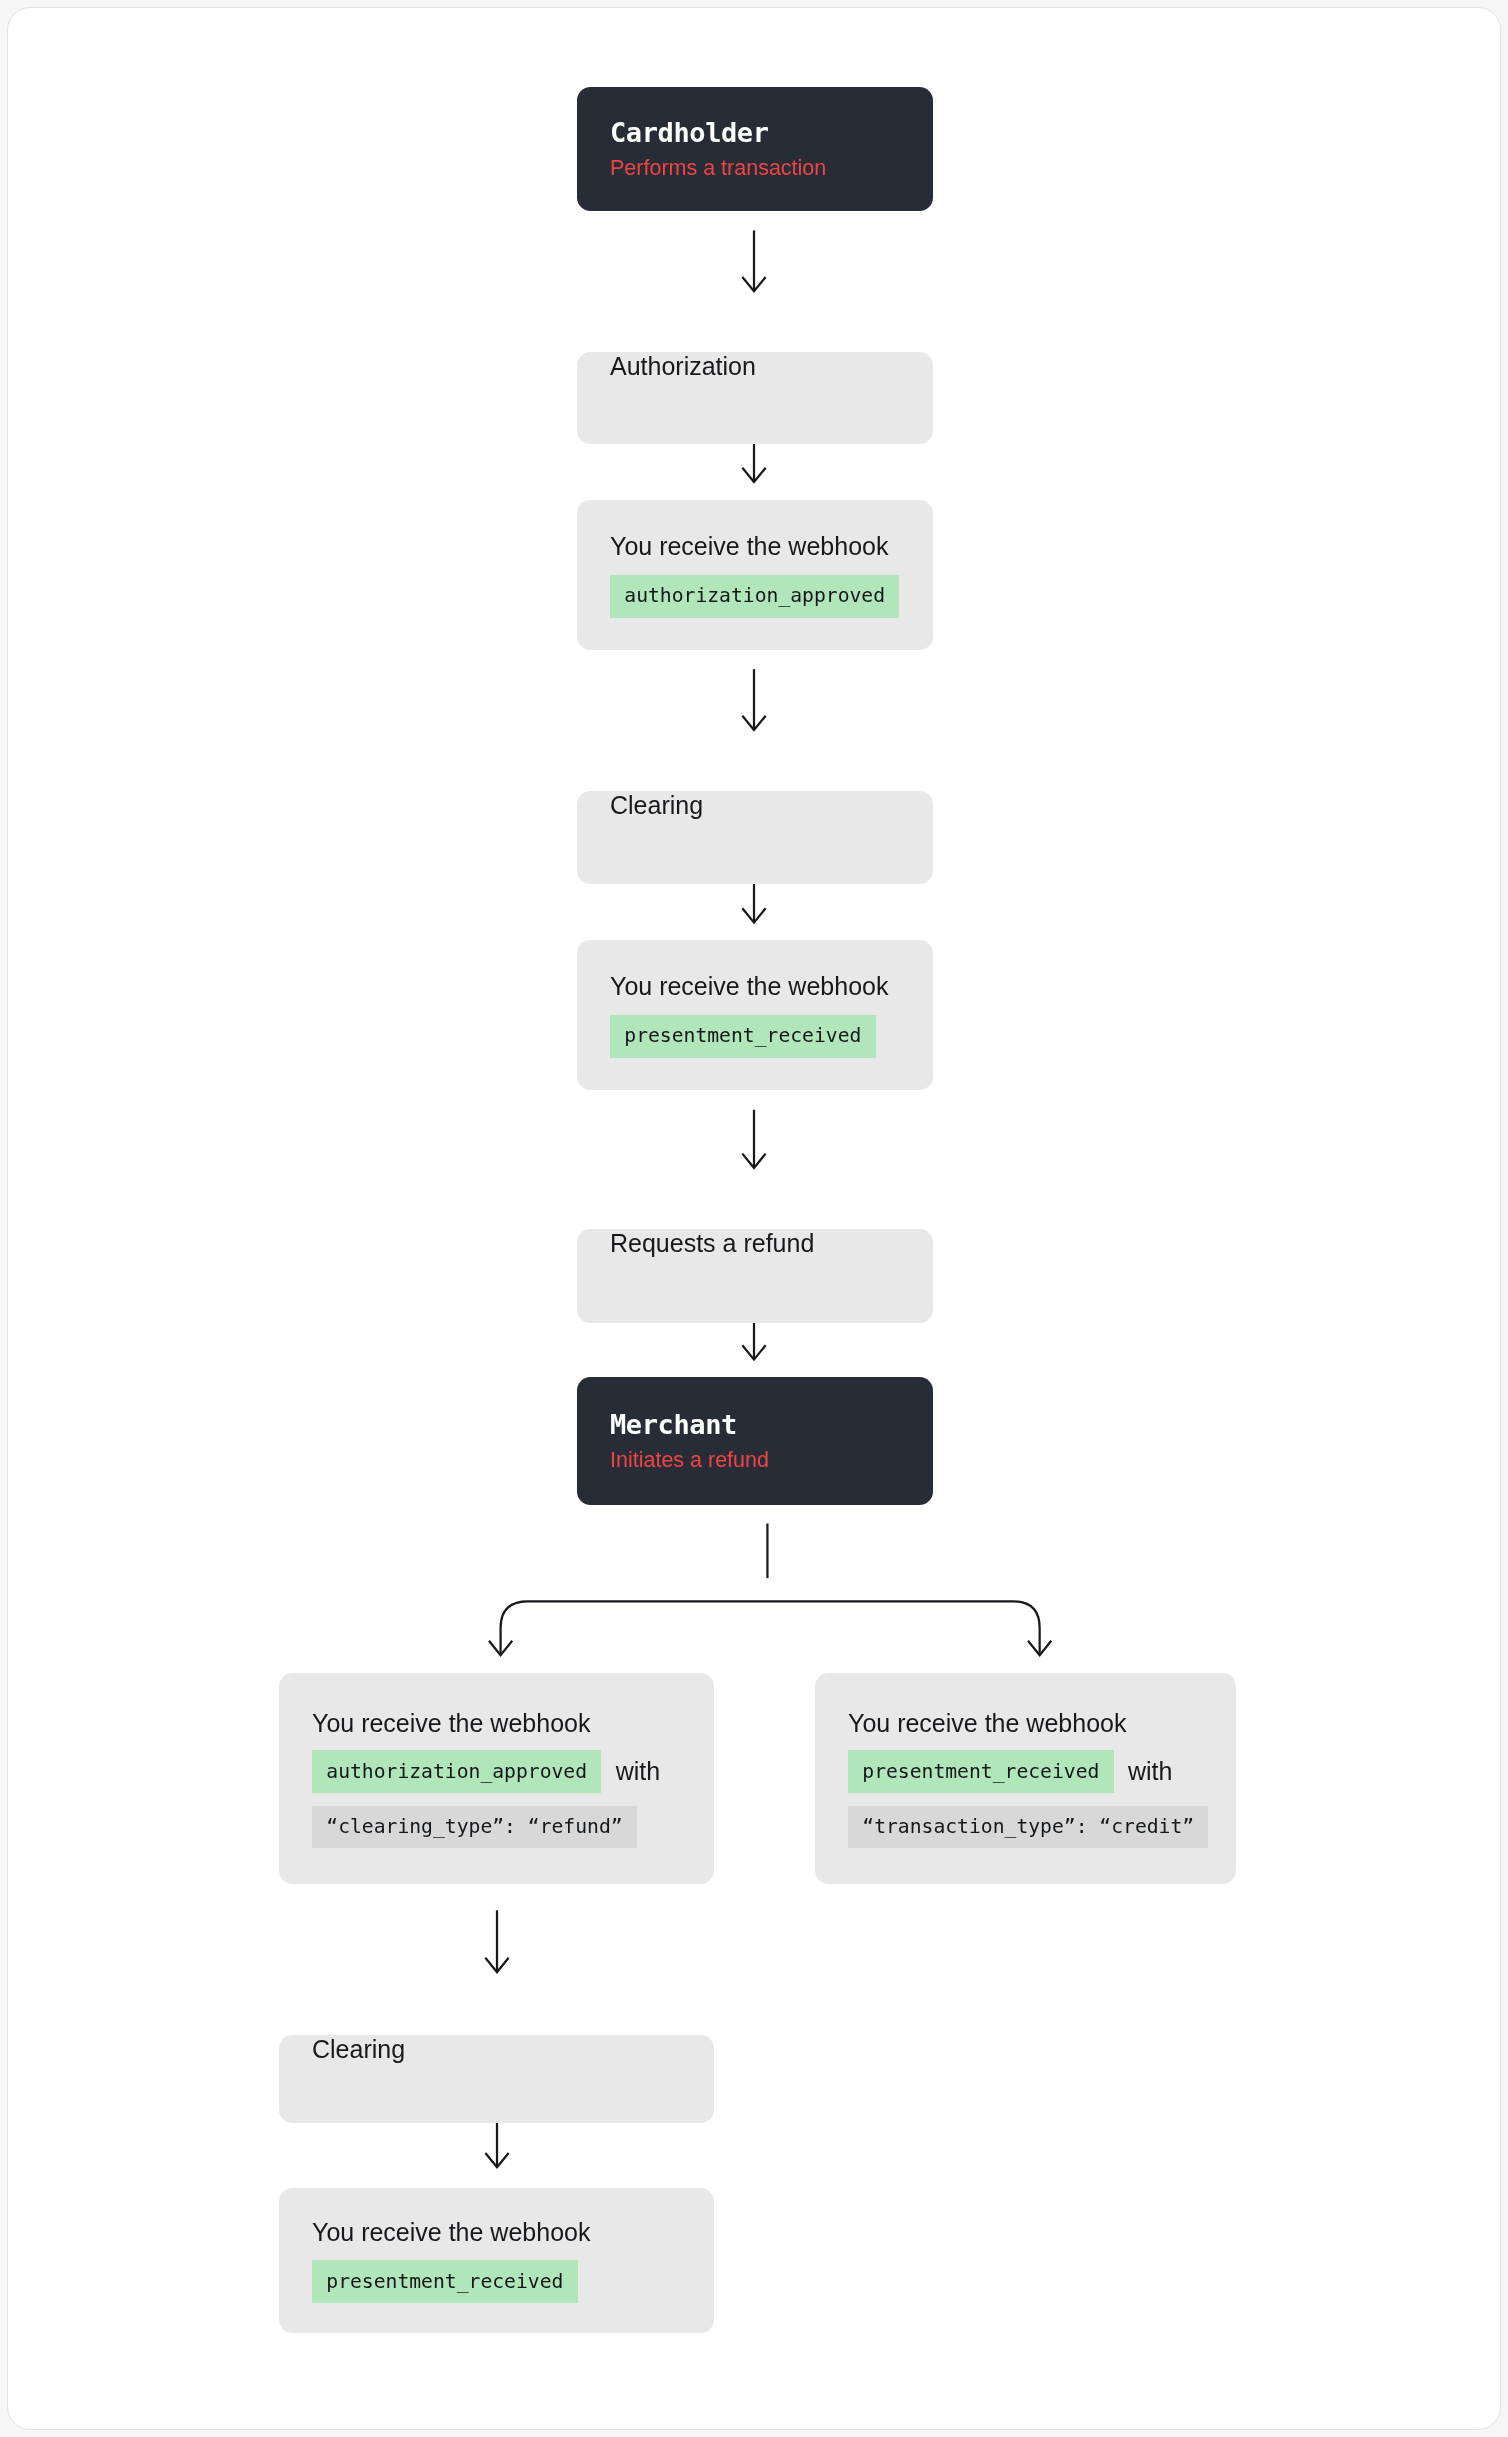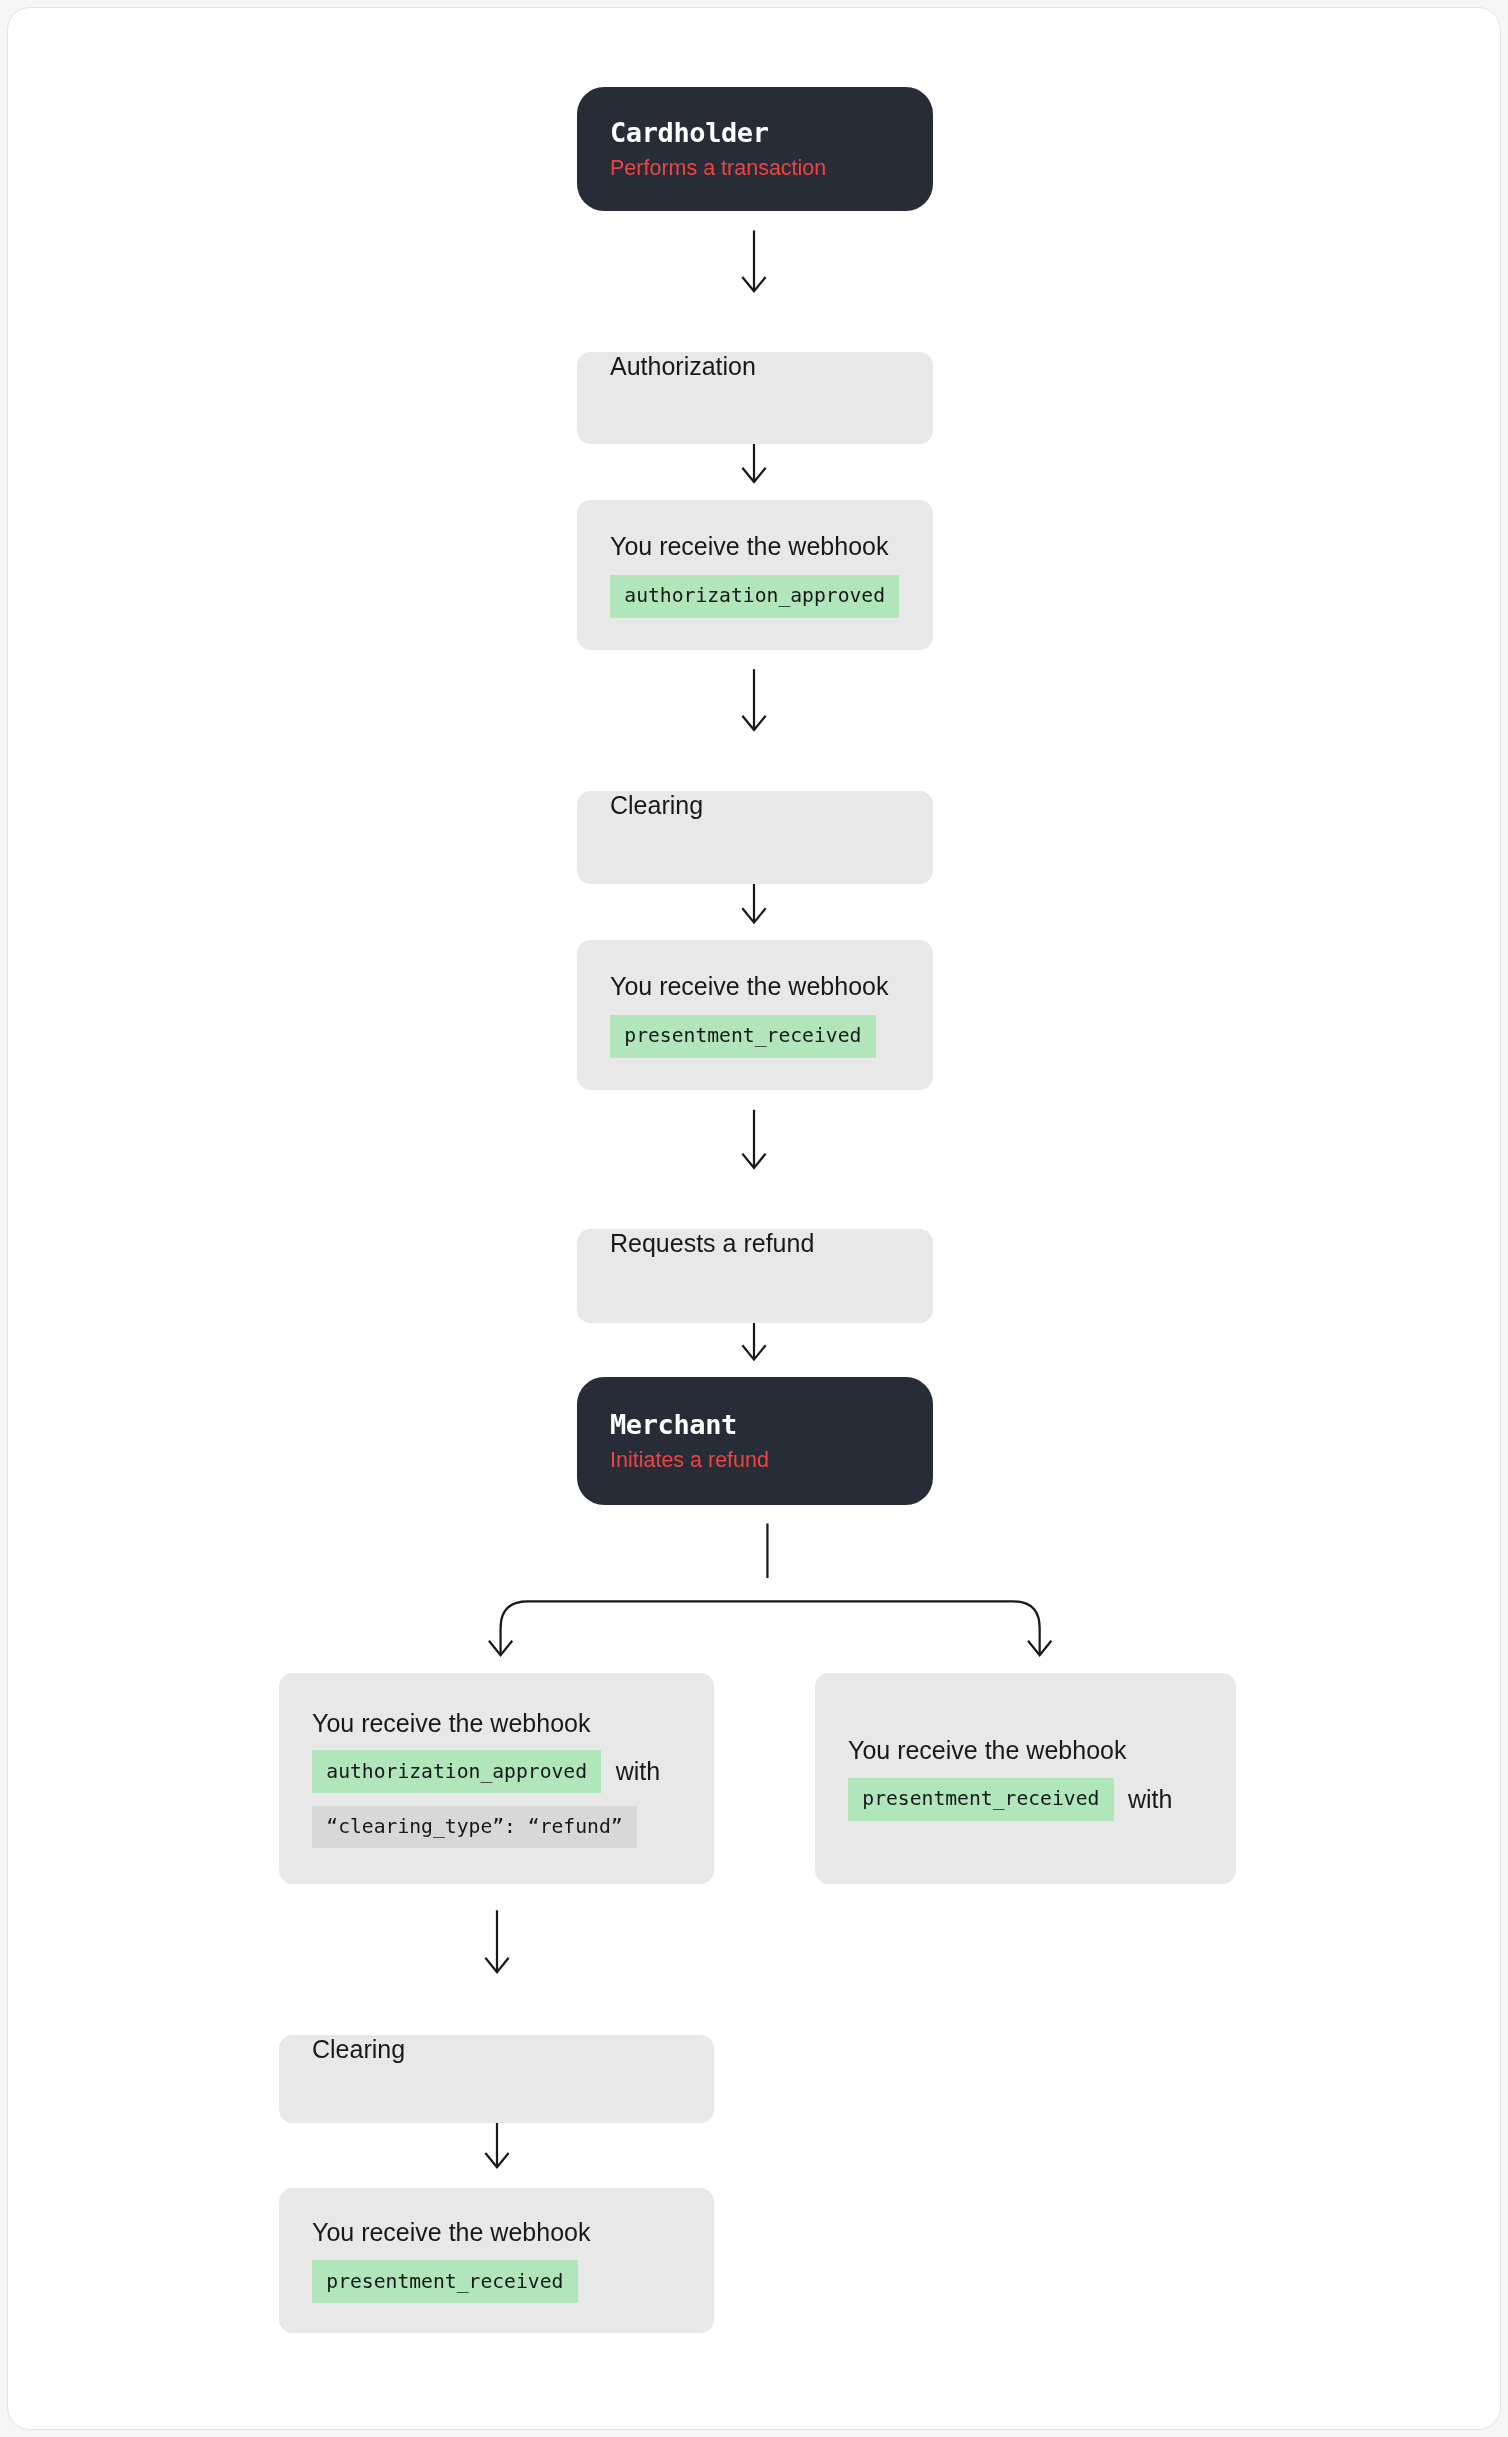--- a/index.html
+++ b/index.html
@@ -32,21 +32,20 @@
     border-radius: 13.4px;
     display: flex;
   }
   .node.dark {
     background: #272c37;
     color: #ffffff;
     flex-direction: column;
     justify-content: center;
     gap: 7.2px;
     padding: 0 33px;
-    border-radius: 27px;
   }
   .node.light {
     background: #e9e8e8;
     color: #17191c;
   }
   .node.label-node {
     align-items: flex-start;
     padding: 0 33px;
     font-size: 25px;
     margin-top: 43px;
@@ -167,20 +166,21 @@
     </div>
     <span class="badge gray">“clearing_type”: “refund”</span>
   </div>
 
   <div class="node light webhook-node" style="left:815px; top:1673px; width:421px; height:211px; gap:12.5px;">
     <div class="webhook-text">You receive the webhook</div>
     <div class="badge-row">
       <span class="badge green">presentment_received</span>
       <span class="with-label">with</span>
     </div>
+    <span class="badge gray">“transaction_type”: “credit”</span>
   </div>
 
   <div class="node light label-node" style="left:279px; top:1992px; width:435px; height:88px;">
     <span>Clearing</span>
   </div>
 
   <div class="node light webhook-node" style="left:279px; top:2188px; width:435px; height:145px;">
     <div class="webhook-text">You receive the webhook</div>
     <span class="badge green">presentment_received</span>
   </div>

